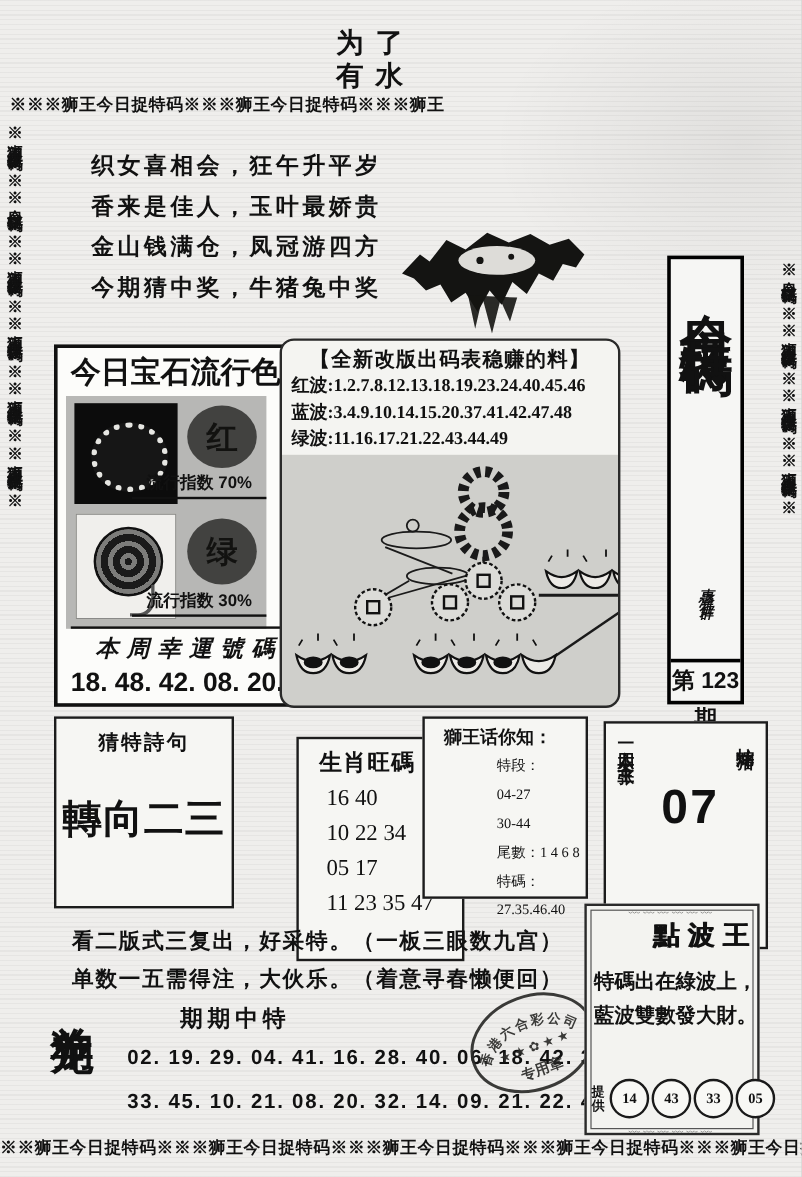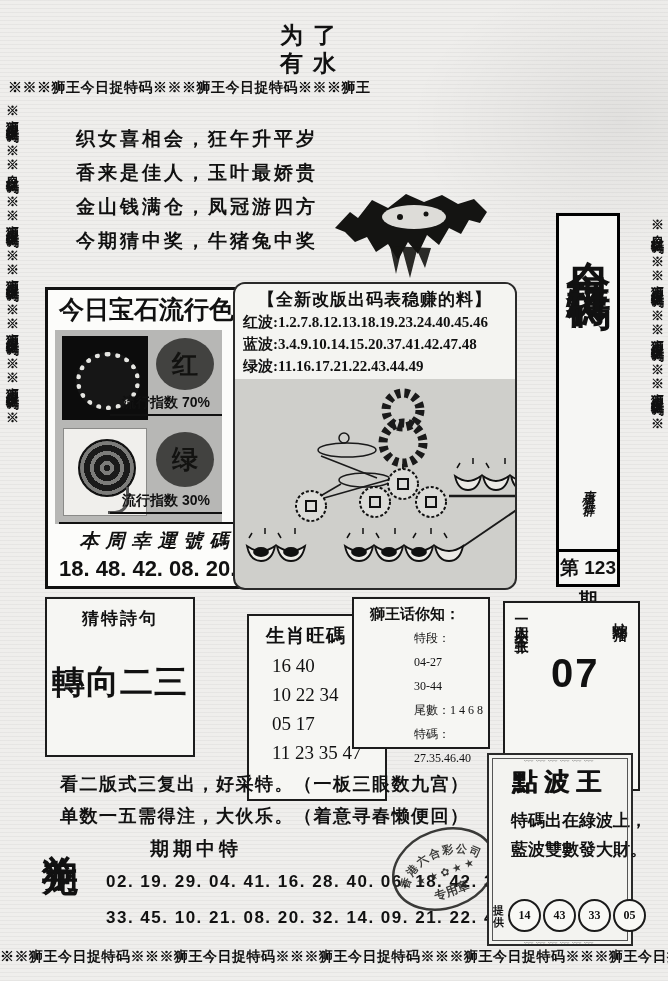--- a/index.html
+++ b/index.html
@@ -81,21 +81,21 @@
   .numrow2{left:106px;top:908px;font-size:17px;font-weight:800;letter-spacing:1.5px;white-space:nowrap;}
 
   
   .stamp{left:388px;top:818px;transform:rotate(-20deg);opacity:0.92;}
 
   
   .wave-king{left:487px;top:753px;width:146px;height:193px;border:2px solid #2a2a2a;background:#f3f3f0;box-sizing:border-box;}
   .wk-inner{position:absolute;left:3px;top:3px;right:3px;bottom:3px;border:1px solid #555;}
   .wk-deco-top{position:absolute;left:0;top:-4px;width:100%;text-align:center;font-size:10px;letter-spacing:2px;color:#333;}
   .wk-deco-bottom{position:absolute;left:0;bottom:-3px;width:100%;text-align:center;font-size:10px;letter-spacing:2px;color:#333;}
-  .wk-title{text-align:center;font-size:25px;font-weight:900;letter-spacing:7px;padding-top:10px;font-family:"Liberation Serif",serif;text-shadow:1px 0 0 #111;}
+  .wk-title{text-align:right;font-size:22px;font-weight:900;letter-spacing:7px;padding-top:10px;font-family:"Liberation Serif",serif;text-shadow:1px 0 0 #111;}
   .wk-line{font-size:17px;font-weight:800;line-height:29px;padding-left:6px;font-family:"Liberation Serif",serif;white-space:nowrap;}
   .wk-row{position:absolute;left:4px;bottom:12px;display:flex;align-items:center;}
   .wk-provide{font-size:11px;font-weight:700;width:13px;line-height:12px;margin-right:2px;}
   .wk-circle{width:29px;height:29px;border:2px solid #1a1a1a;border-radius:50%;margin-right:2px;display:flex;align-items:center;justify-content:center;
      font-size:12px;font-weight:700;font-family:"Liberation Serif",serif;background:#f8f8f5;}
 </style>
 </head>
 <body>
 
 <div id="page">
@@ -279,21 +279,21 @@
       <textPath href="#stArc" startOffset="4">香港六合彩公司</textPath>
     </text>
     <text x="56" y="58" text-anchor="middle" font-size="11" fill="#2b2b29">★ ★ ✿ ★ ★</text>
     <text x="56" y="78" text-anchor="middle" font-size="12" font-weight="bold" fill="#2b2b29">专用章</text>
   </svg>
 
   <div class="abs wave-king">
     <div class="wk-inner"></div>
     <div class="wk-deco-top">﹏﹏﹏﹏﹏﹏</div>
     <div class="wk-title">點波王</div>
-    <div style="margin-top:8px;padding-left:16px;">
+    <div style="margin-top:8px;">
       <div class="wk-line">特碼出在綠波上，</div>
       <div class="wk-line">藍波雙數發大財。</div>
     </div>
     <div class="wk-row">
       <div class="wk-provide">提供</div>
       <div class="wk-circle">14</div>
       <div class="wk-circle">43</div>
       <div class="wk-circle">33</div>
       <div class="wk-circle">05</div>
     </div>

